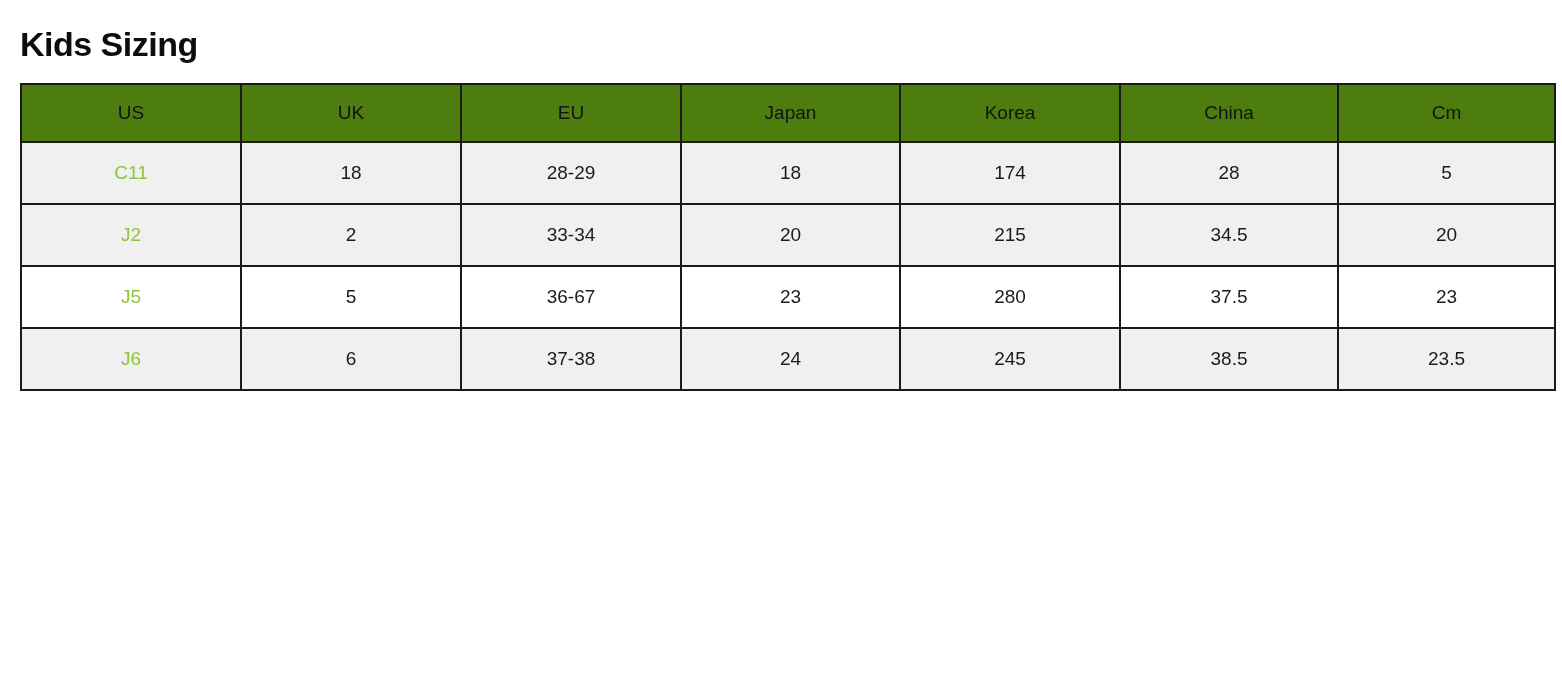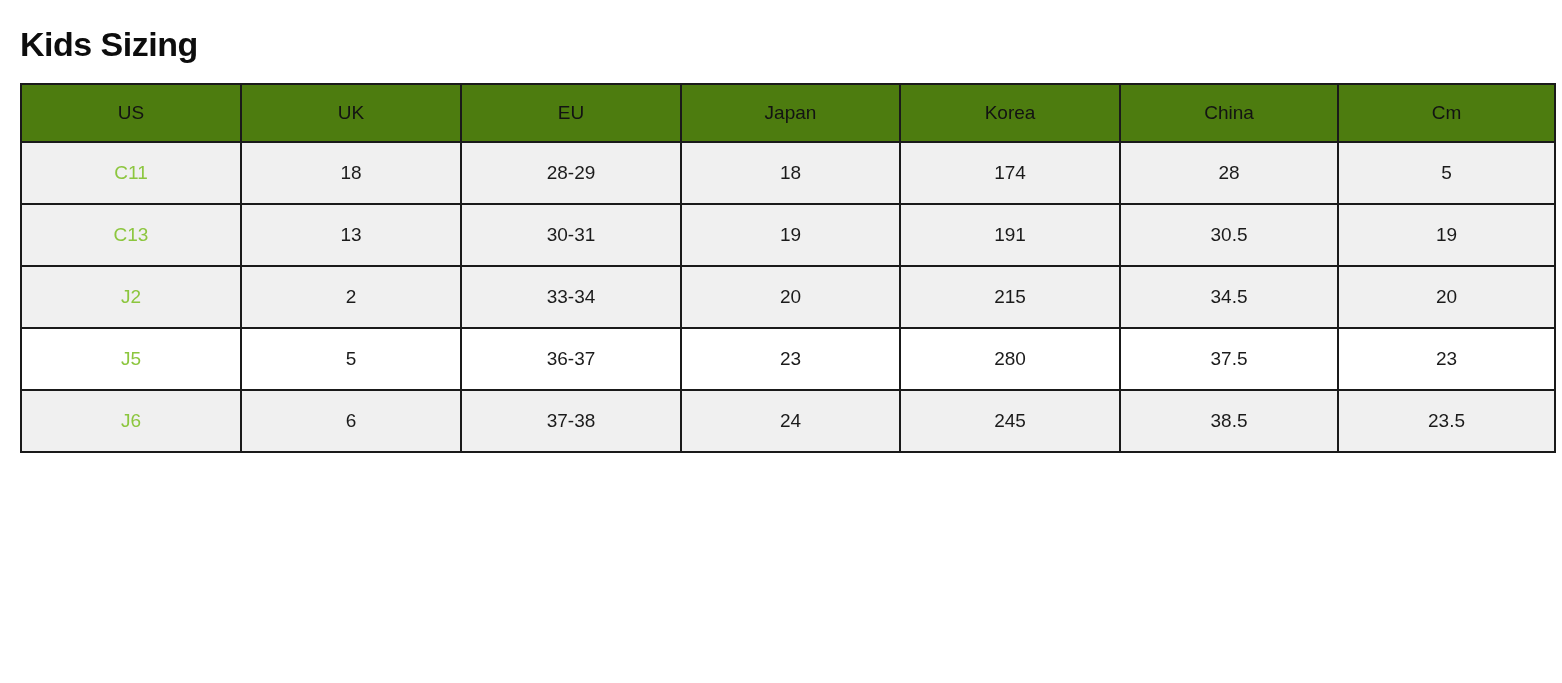--- a/index.html
+++ b/index.html
@@ -126,41 +126,32 @@
           <tr class="shaded">
             <td class="us-cell">C11</td>
             <td>18</td>
             <td>28-29</td>
             <td>18</td>
             <td>174</td>
             <td>28</td>
             <td>5</td>
           </tr>
           <tr class="shaded">
-            <td class="us-cell">C13</td>
-            <td>13</td>
-            <td>30-31</td>
-            <td>19</td>
-            <td>191</td>
-            <td>30.5</td>
-            <td>19</td>
-          </tr>
-          <tr class="shaded">
             <td class="us-cell">J2</td>
             <td>2</td>
             <td>33-34</td>
             <td>20</td>
             <td>215</td>
             <td>34.5</td>
             <td>20</td>
           </tr>
           <tr>
             <td class="us-cell">J5</td>
             <td>5</td>
-            <td>36-37</td>
+            <td>36-67</td>
             <td>23</td>
             <td>280</td>
             <td>37.5</td>
             <td>23</td>
           </tr>
           <tr class="shaded">
             <td class="us-cell">J6</td>
             <td>6</td>
             <td>37-38</td>
             <td>24</td>

